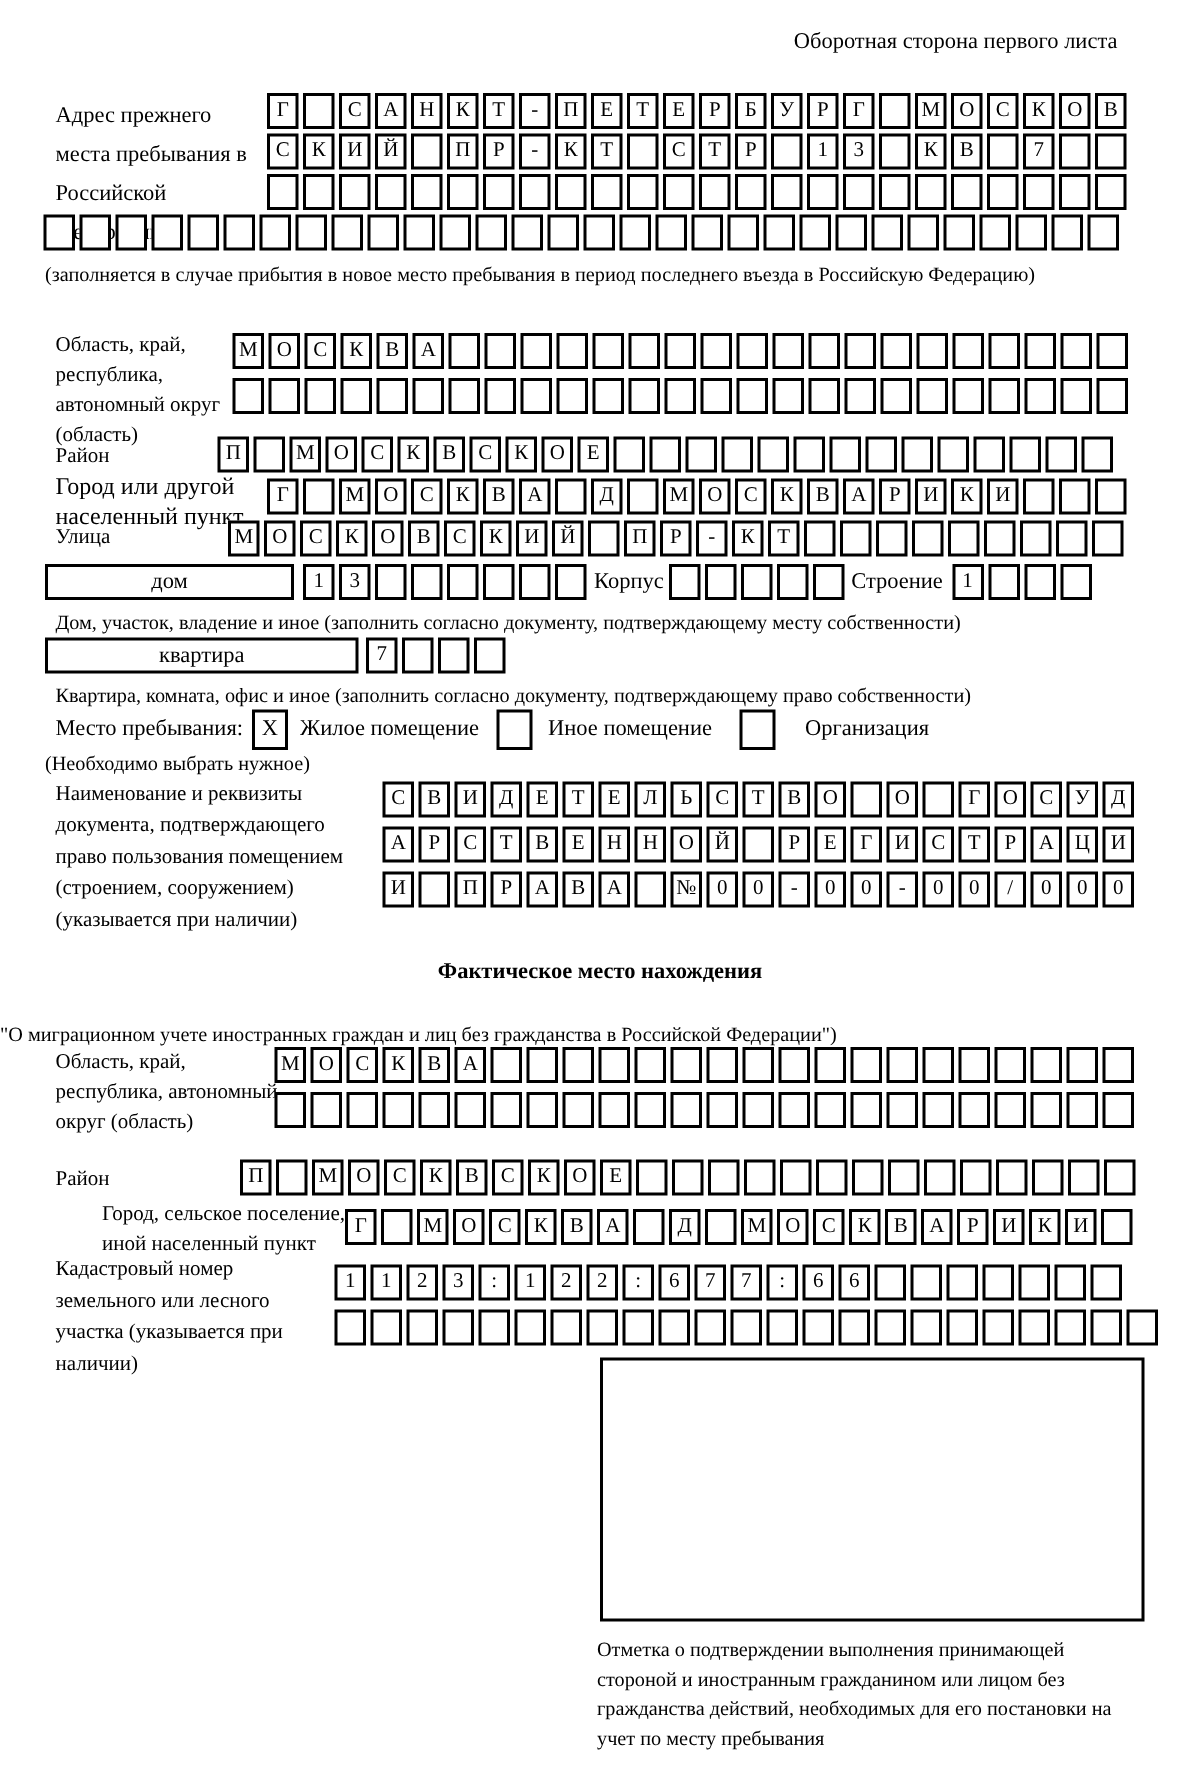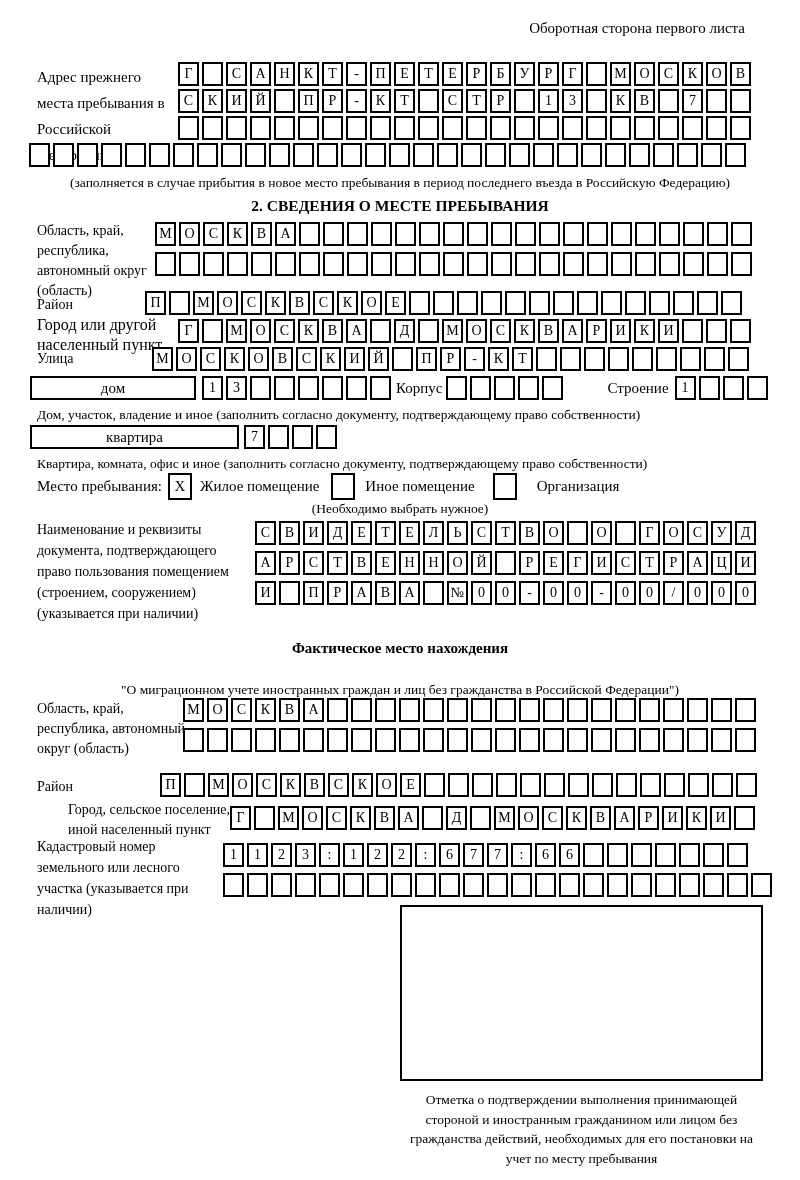--- a/index.html
+++ b/index.html
@@ -10,21 +10,21 @@
   .abs { position:absolute; }
   .boxrow { display:flex; gap:3px; }
   .cbox {
     display:inline-flex; align-items:center; justify-content:center;
     width:17px; height:20px; border:2px solid #000; box-sizing:content-box;
     font-size:14px; line-height:20px; background:#fff;
   }
   .lbl { font-size:14px; line-height:20px; }
   .lbl15 { font-size:15px; }
   .note { font-size:13.5px; line-height:17px; }
-  .center { text-align:center; }
+  .center { }
   .title { font-weight:bold; font-size:15.5px; text-align:center; }
   .wbox {
     border:2px solid #000; height:20px; display:inline-flex; align-items:center;
     justify-content:center; font-size:15px; background:#fff;
   }
   .chkbox {
     display:inline-flex; align-items:center; justify-content:center;
     width:20px; height:23px; border:2px solid #000; font-size:15px; background:#fff;
   }
   .flexrow { display:flex; align-items:center; }
@@ -143,21 +143,20 @@
       <span class="cbox"></span>
       <span class="cbox"></span>
       <span class="cbox"></span>
       <span class="cbox"></span>
       <span class="cbox"></span>
       <span class="cbox"></span>
       <span class="cbox"></span>
     </div>
   <div class="abs note center" style="top:174px;left:30px;width:740px;">(заполняется в случае прибытия в новое место пребывания в период последнего въезда в Российскую Федерацию)</div>
 
-  <div class="abs title" style="top:197px;left:0;width:800px;">2. СВЕДЕНИЯ О МЕСТЕ ПРЕБЫВАНИЯ</div>
 
   <div class="abs lbl" style="top:221px;left:37px;width:118px;font-size:14px;">Область, край, республика, автономный округ (область)</div>
   <div class="abs boxrow" style="top:222px;left:155px;">
       <span class="cbox">М</span>
       <span class="cbox">О</span>
       <span class="cbox">С</span>
       <span class="cbox">К</span>
       <span class="cbox">В</span>
       <span class="cbox">А</span>
       <span class="cbox"></span>
@@ -307,29 +306,29 @@
         <span class="cbox"></span>
       </div>
     <span class="lbl15" style="margin-right:4px;">Корпус</span>
     <div class="boxrow" style="margin-right:4px;">
         <span class="cbox"></span>
         <span class="cbox"></span>
         <span class="cbox"></span>
         <span class="cbox"></span>
         <span class="cbox"></span>
       </div>
-    <span class="lbl15" style="margin-right:6px;margin-left:40px;">Строение</span>
+    <span class="lbl15" style="margin-right:6px;">Строение</span>
     <div class="boxrow">
         <span class="cbox">1</span>
         <span class="cbox"></span>
         <span class="cbox"></span>
         <span class="cbox"></span>
       </div>
   </div>
-  <div class="abs note" style="top:406px;left:37px;width:730px;">Дом, участок, владение и иное (заполнить согласно документу, подтверждающему право собственности)</div>
+  <div class="abs note" style="top:406px;left:37px;width:730px;">Дом, участок, владение и иное (заполнить согласно документу, подтверждающему месту собственности)</div>
 
   <div class="abs flexrow" style="top:425px;left:30px;">
     <div class="wbox" style="width:205px;margin-right:5px;">квартира</div>
     <div class="boxrow">
         <span class="cbox">7</span>
         <span class="cbox"></span>
         <span class="cbox"></span>
         <span class="cbox"></span>
       </div>
   </div>

